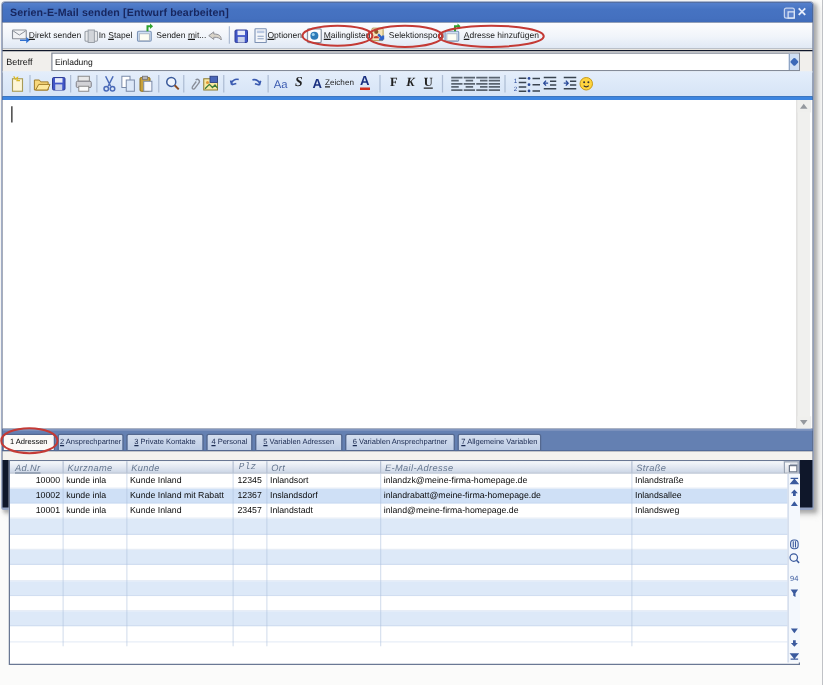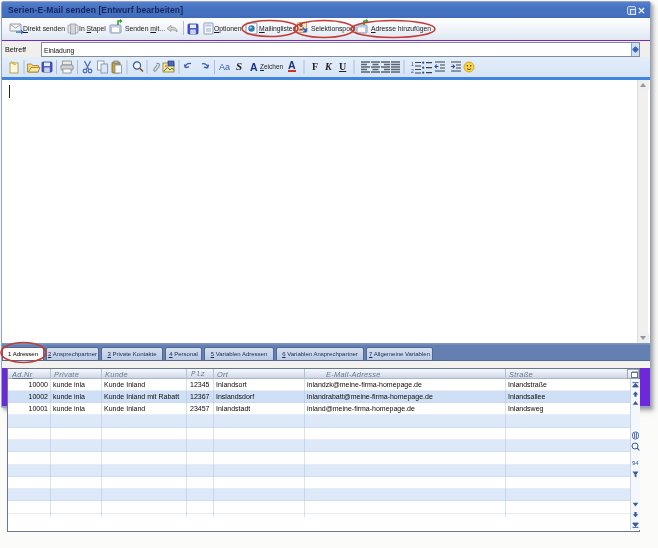--- a/index.html
+++ b/index.html
@@ -1,18 +1,18 @@
 <!DOCTYPE html>
 <html><head>
 <meta charset="utf-8">
 <style>
 *{margin:0;padding:0;box-sizing:border-box;}
 html,body{width:658px;height:548px;background:#fbfbfa;font-family:"Liberation Sans",sans-serif;overflow:hidden;}
 #stage{position:relative;width:658px;height:548px;}
-.win{position:absolute;left:1px;top:1px;width:650px;height:407px;background:#6d28d9;border:1px solid #93a2c2;border-bottom-width:2px;border-right-width:1.5px;border-radius:3px 3px 2px 2px;box-shadow:2px 2px 3px rgba(130,130,130,.55),4px 4px 5px rgba(160,160,160,.35);}
+.win{position:absolute;left:1px;top:1px;width:650px;height:407px;background:#0f172a;border:1px solid #93a2c2;border-bottom-width:2px;border-right-width:1.5px;border-radius:3px 3px 2px 2px;box-shadow:2px 2px 3px rgba(130,130,130,.55),4px 4px 5px rgba(160,160,160,.35);}
 .abs{position:absolute;}
 
 .title{left:0;top:0;width:100%;height:16px;background:linear-gradient(#5681cd,#4673c2 35%,#4470bf 80%,#3e6ab8);border-radius:2px 2px 0 0;color:#17265e;font-weight:bold;font-size:8.5px;line-height:16px;padding-left:6px;letter-spacing:0.1px;}
 .tbtn{top:3px;width:11px;height:11px;}
 .restore{right:14px;top:4px;width:9px;height:9px;background:#5d83cc;border:1px solid #c6d4ee;border-radius:2px;}
 .restore:before{content:"";position:absolute;left:1.5px;top:1.5px;width:4px;height:4px;border:1px solid #dce6f6;}
 .close{right:3px;top:4px;color:#e8eefc;font-weight:bold;font-size:9.5px;line-height:10px;text-align:center;}
 
 .tb1{left:0;top:16px;width:100%;height:22px;background:linear-gradient(#fdfdfe,#f0f4fa 55%,#dfe8f4);border-bottom:1px solid #e8e5df;}
 .tb1 .txt{position:absolute;top:7px;font-size:6.8px;color:#1b1b1b;white-space:nowrap;}
@@ -279,25 +279,25 @@
     <div class="tab" style="left:99px;width:62px;"><u>3</u> Private Kontakte</div>
     <div class="tab" style="left:163px;width:37px;"><u>4</u> Personal</div>
     <div class="tab" style="left:202px;width:70px;"><u>5</u> Variablen Adressen</div>
     <div class="tab" style="left:274px;width:88px;"><u>6</u> Variablen Ansprechpartner</div>
     <div class="tab" style="left:364px;width:67px;"><u>7</u> Allgemeine Variablen</div>
   </div>
   <div class="abs gap"></div>
   <div class="abs grid" id="grid">
     <div class="ghead">
       <i style="left:4px;text-decoration:underline;">Ad.Nr</i>
-      <i style="left:46px;">Private</i>
+      <i style="left:46px;">Kurzname</i>
       <i style="left:97px;">Kunde</i>
       <i style="left:183px;font-family:Liberation Mono, monospace;">Plz</i>
       <i style="left:209px;">Ort</i>
-      <i style="left:318px;font-style:italic;">E-Mail-Adresse</i>
+      <i style="left:300px;font-style:italic;">E-Mail-Adresse</i>
       <i style="left:501px;">Straße</i>
     </div>
     <div class="gcol" style="left:42px;"></div>
     <div class="gcol" style="left:93px;"></div>
     <div class="gcol" style="left:178px;"></div>
     <div class="gcol" style="left:205px;"></div>
     <div class="gcol" style="left:296px;"></div>
     <div class="gcol" style="left:497px;"></div>
     <div class="chooser"></div>
     <div class="rows" id="rows">

